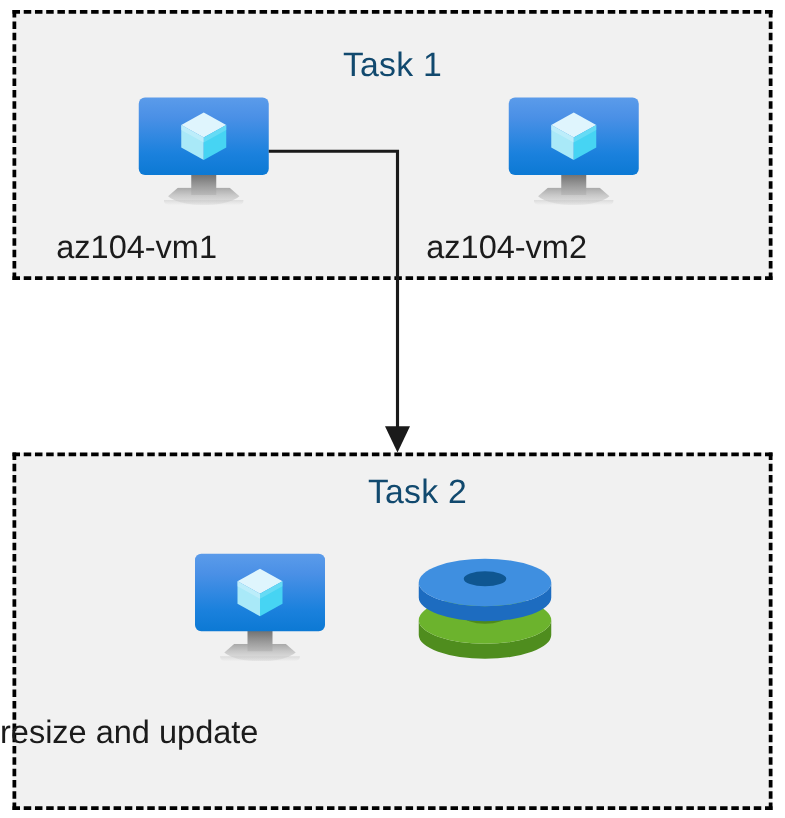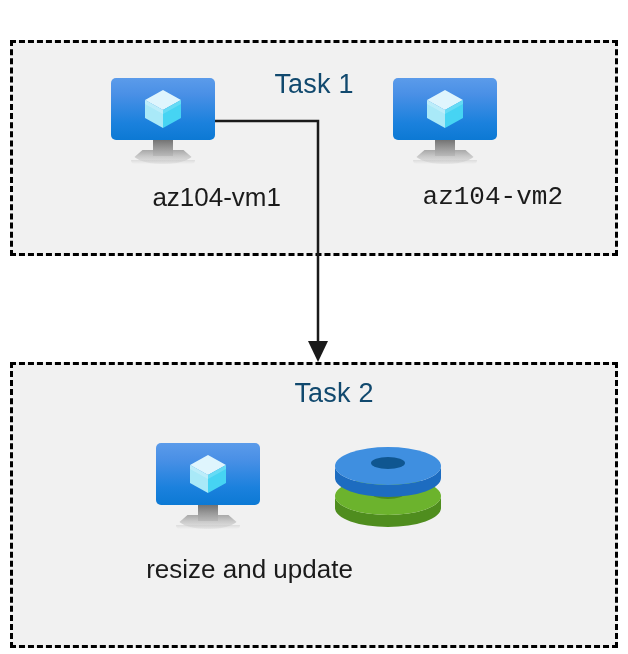--- a/index.html
+++ b/index.html
@@ -25,21 +25,20 @@
     position: absolute;
     background: #f1f1f1;
     box-sizing: border-box;
     border: 3px dashed #000000;
   }
   #task1-box {
     left: 10px;
     top: 8px;
     width: 608px;
     height: 216px;
-    margin-top: 32px;
   }
   #task2-box {
     left: 10px;
     top: 362px;
     width: 608px;
     height: 286px;
   }
 
   .task-title {
     position: absolute;
@@ -51,24 +50,24 @@
     font-weight: 400;
     letter-spacing: 0.2px;
     line-height: 1;
   }
   #task1-title { top: 28px; }
   #task2-title { top: 15px; padding-left: 20px; }
 
   
   .vm-group {
     position: absolute;
-    text-align: right;
+    text-align: left;
   }
   #vm1-group { left: 45px;  top: 78px; width: 236px; }
-  #vm2-group { left: 327px; top: 78px; width: 236px; font-family: Liberation Mono, monospace; }
+  #vm2-group { left: 341px; top: 78px; width: 236px; }
   #vm3-group { left: 145px; top: 443px; width: 126px; }
 
   .vm-label {
     color: #1b1b1b;
     font-size: 26px;
     line-height: 34px;
     white-space: nowrap;
   }
   .vm-label-block { margin-top: 14px; }
 
@@ -213,21 +212,21 @@
       <ellipse cx="55" cy="47" rx="17" ry="6" fill="#4e8a1c"></ellipse>
     </g>
 
     <g>
       <path d="M2,20 a53,19 0 0 0 106,0 l0,12 a53,19 0 0 1 -106,0 z" fill="#1d6cc0"></path>
       <ellipse cx="55" cy="20" rx="53" ry="19" fill="#3f8fe0"></ellipse>
       <ellipse cx="55" cy="17" rx="17" ry="6" fill="#0f5691"></ellipse>
     </g>
   </svg>
 
-  <div style="position:absolute; left:0; top:552px; width:499px; text-align:center;">
+  <div style="position:absolute; left:0; top:568px; width:499px; ">
     <span class="vm-label">resize and update</span>
   </div>
 
   <svg class="connector-svg">
     <polyline points="215,121 318,121 318,348" fill="none" stroke="#1a1a1a" stroke-width="2.5"></polyline>
     <polygon points="318,362 308,341 328,341" fill="#1a1a1a"></polygon>
   </svg>
 
 </div>
 

